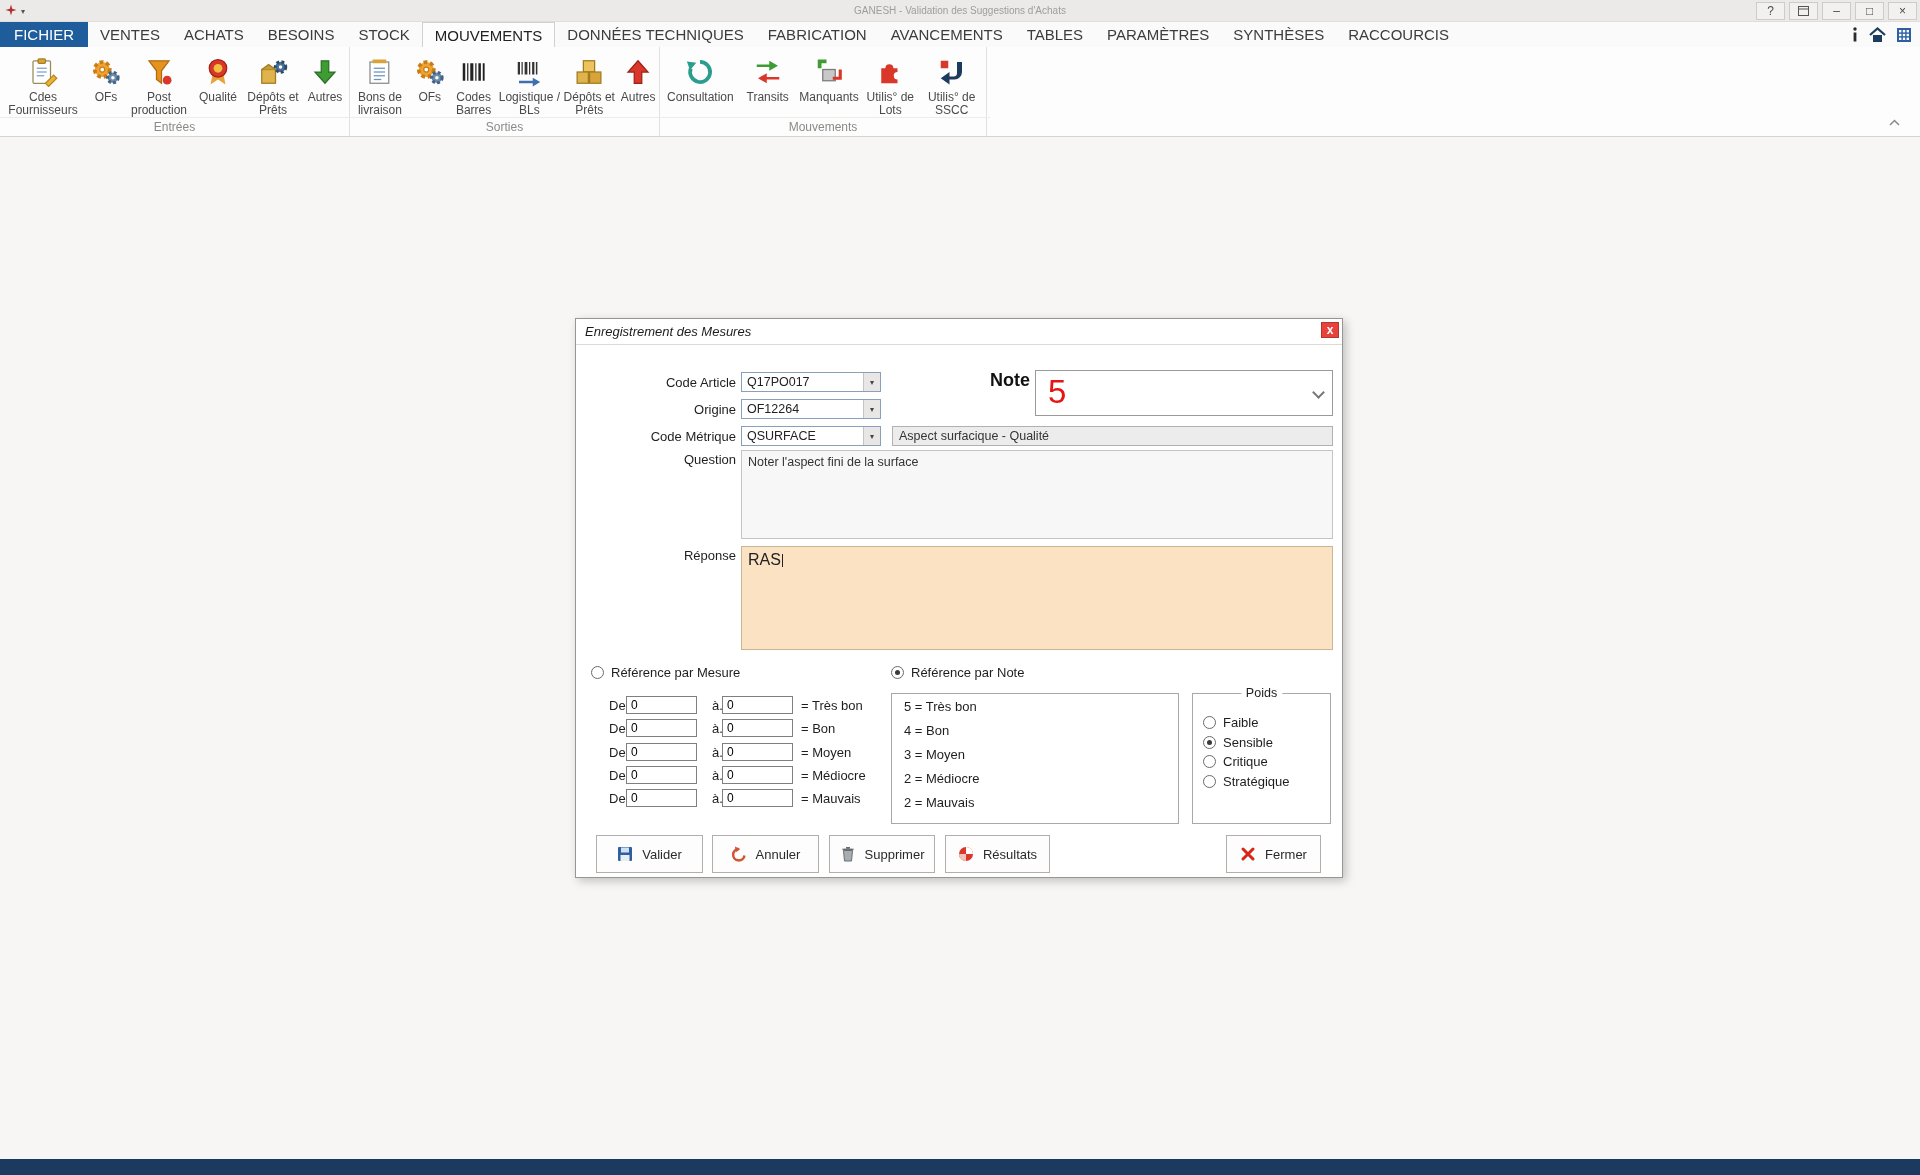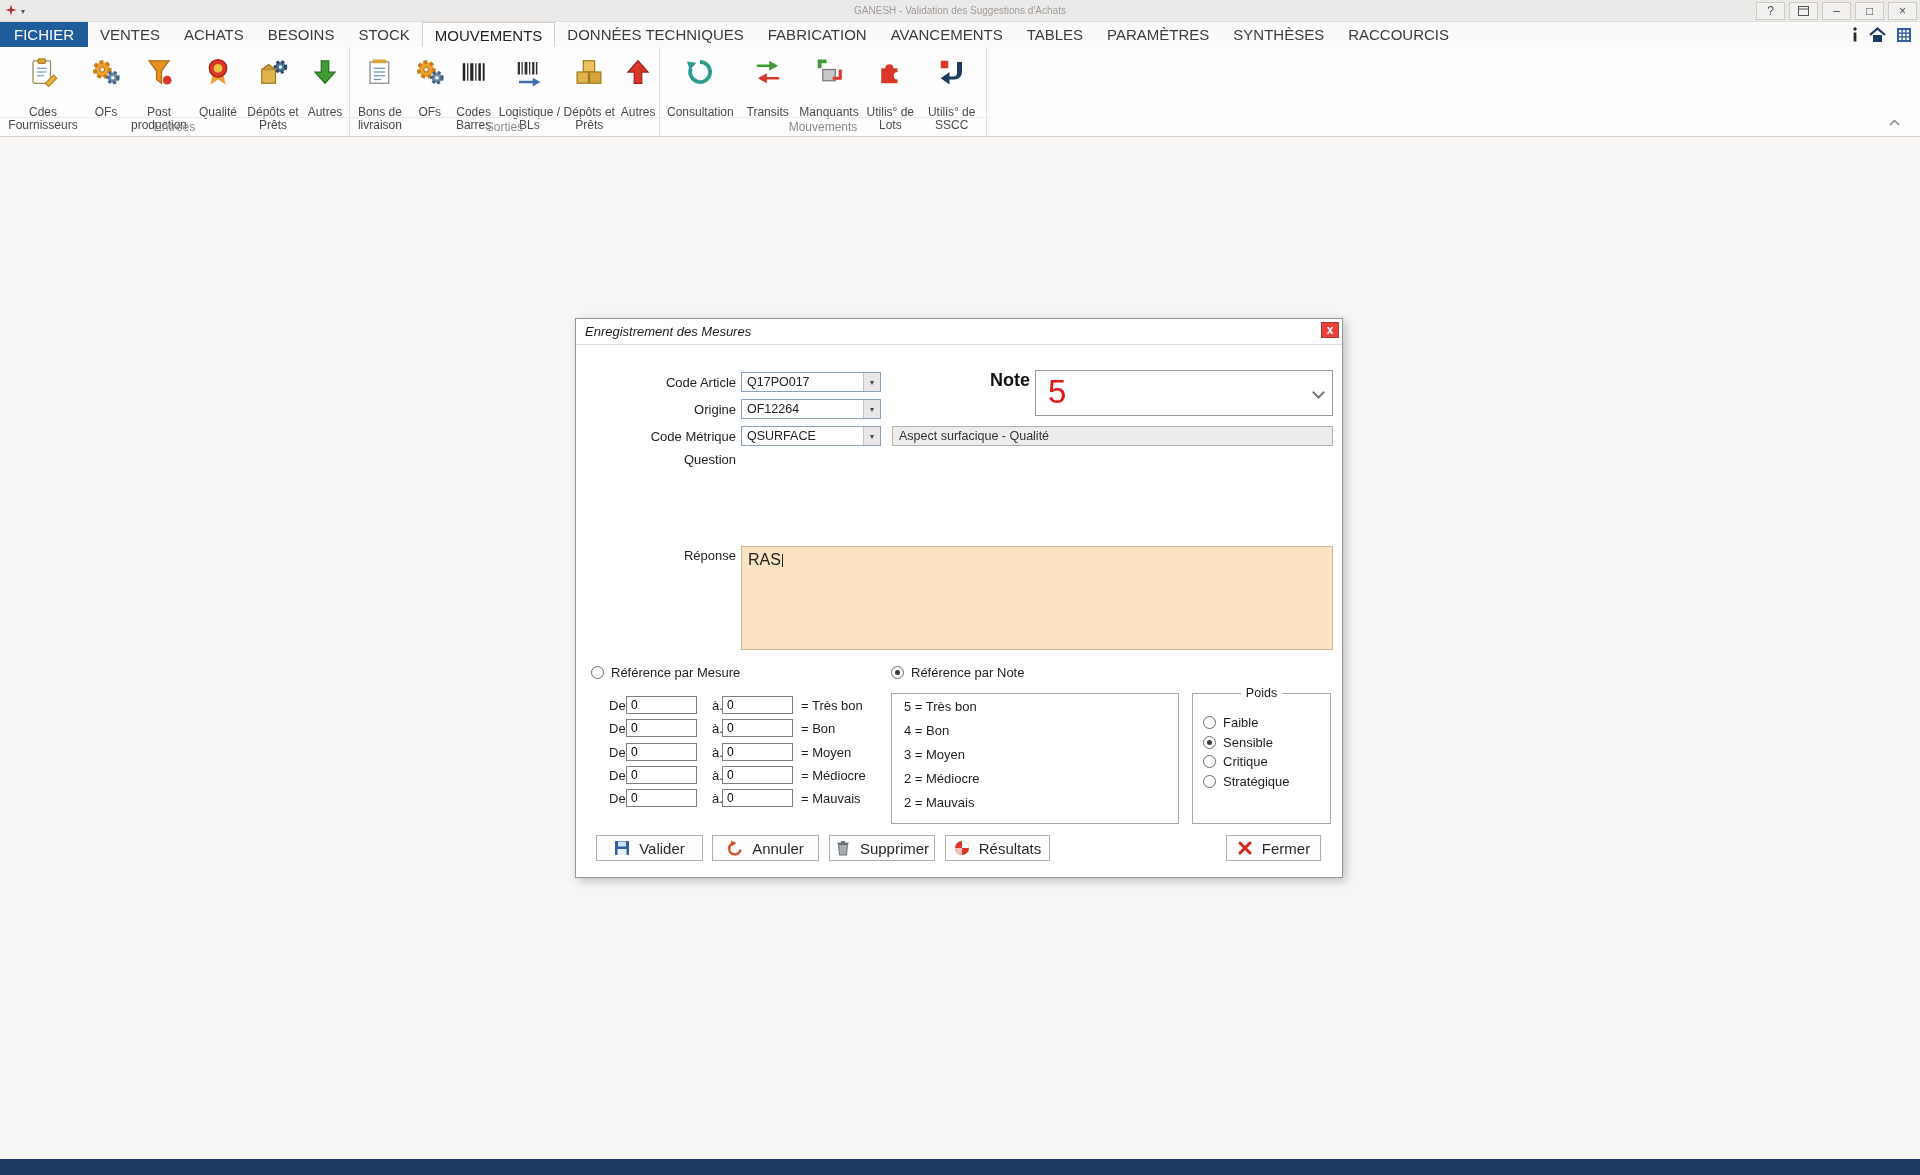--- a/index.html
+++ b/index.html
@@ -24,21 +24,21 @@
   .menu-icons svg{display:block;}
 
   
   .ribbon{position:absolute;left:0;top:47px;width:100%;height:90px;background:#fdfdfd;border-bottom:1px solid #d6d3d0;}
   .ribbon::after{content:"";position:absolute;left:0;bottom:18px;width:990px;height:1px;background:#eeecea;}
   .rgroup{position:absolute;top:0;height:100%;border-right:1px solid #e3e1de;}
   .rg-entrees{left:0;width:350px;}
   .rg-sorties{left:350px;width:310px;}
   .rg-mouvements{left:660px;width:327px;}
   .rbtns{display:flex;justify-content:space-evenly;align-items:flex-start;padding-top:10px;}
-  .rbtn{display:flex;flex-direction:column;align-items:center;gap:19px;cursor:default;}
+  .rbtn{display:flex;flex-direction:column;align-items:center;gap:4px;cursor:default;}
   .rbtn svg{width:30px;height:30px;display:block;}
   .rlabel{font-size:12px;line-height:13px;color:#4a4a4a;text-align:center;}
   .rg-label{position:absolute;bottom:2px;left:0;width:100%;text-align:center;font-size:12px;color:#8d8a86;}
   .ribbon-collapse{position:absolute;right:20px;bottom:6px;cursor:default;}
 
   
   .main{position:absolute;left:0;top:137px;width:100%;height:1022px;background:#f7f6f5;}
   .taskbar{position:absolute;left:0;bottom:0;width:100%;height:16px;background:#1c3a60;}
 
   
@@ -73,21 +73,21 @@
   .m-in1,.m-in2{position:absolute;top:0;width:71px;height:18px;border:1px solid #7f7f7f;background:#fff;font-size:12px;font-family:inherit;padding:0 4px;}
   .m-in1{left:25px;}
   .m-in2{left:121px;}
 
   .groupbox{position:absolute;border:1px solid #aaa7a4;background:#fff;}
   .gb-scale{left:315px;top:374px;width:288px;height:131px;padding-top:1px;}
   .gb-poids{left:616px;top:374px;width:139px;height:131px;}
   .gb-legend{position:absolute;top:-8px;left:50%;transform:translateX(-50%);background:#fff;padding:0 5px;font-size:12.5px;color:#1e1e1e;}
   .scale-line{font-size:13px;color:#1e1e1e;line-height:24px;padding-left:12px;}
 
-  .dlg-btn{position:absolute;top:516px;height:26px;background:#fdfdfd;border:1px solid #b1aeab;display:flex;align-items:center;justify-content:center;gap:9px;font-size:15px;color:#2a2a2a;cursor:default;}
+  .dlg-btn{position:absolute;top:516px;height:38px;background:#fdfdfd;border:1px solid #b1aeab;display:flex;align-items:center;justify-content:center;gap:9px;font-size:13px;color:#2a2a2a;cursor:default;}
   .dlg-btn svg{width:16px;height:16px;flex:none;display:block;}
 </style>
 </head>
 <body>
 
 <div class="screen">
 
   <div class="titlebar">
     <div class="qat">
       <span>
@@ -394,20 +394,23 @@
     </div>
 
     <div class="lbl" style="top:110px">Code Métrique</div>
     <div class="combo" style="top:107px">
       <span class="cval">QSURFACE</span>
       <span class="cbtn">▾</span>
     </div>
     <div class="readonly-field">Aspect surfacique - Qualité</div>
 
     <div class="lbl" style="top:133px">Question</div>
+    <div class="question-box">
+      <span>Noter l'aspect fini de la surface</span>
+    </div>
 
     <div class="lbl" style="top:229px">Réponse</div>
     <div class="reponse-box">
       <span>RAS</span><span class="caret-bar"></span>
     </div>
 
     <div class="radio-row" style="left:15px;top:345px">
       <span class="radio"></span>
       <span>Référence par Mesure</span>
     </div>

